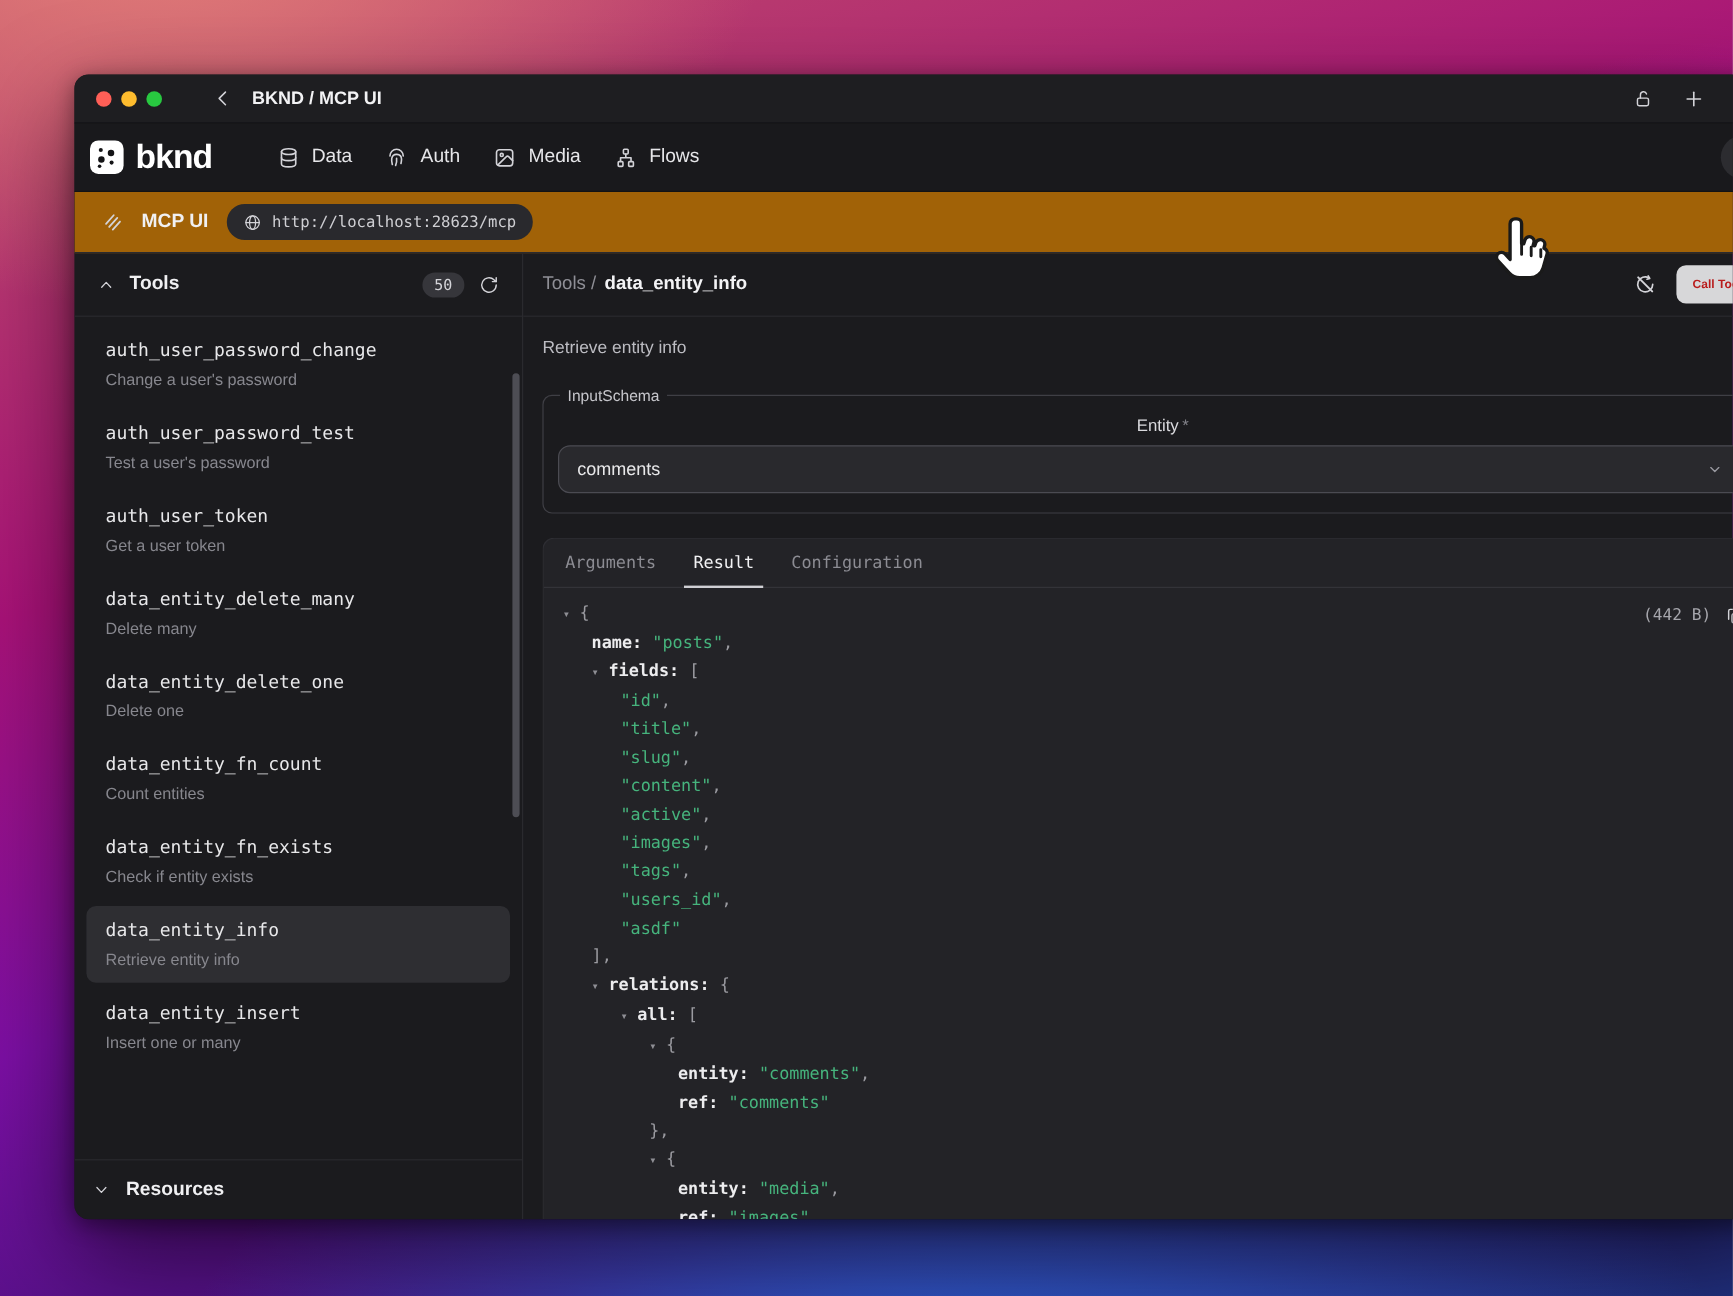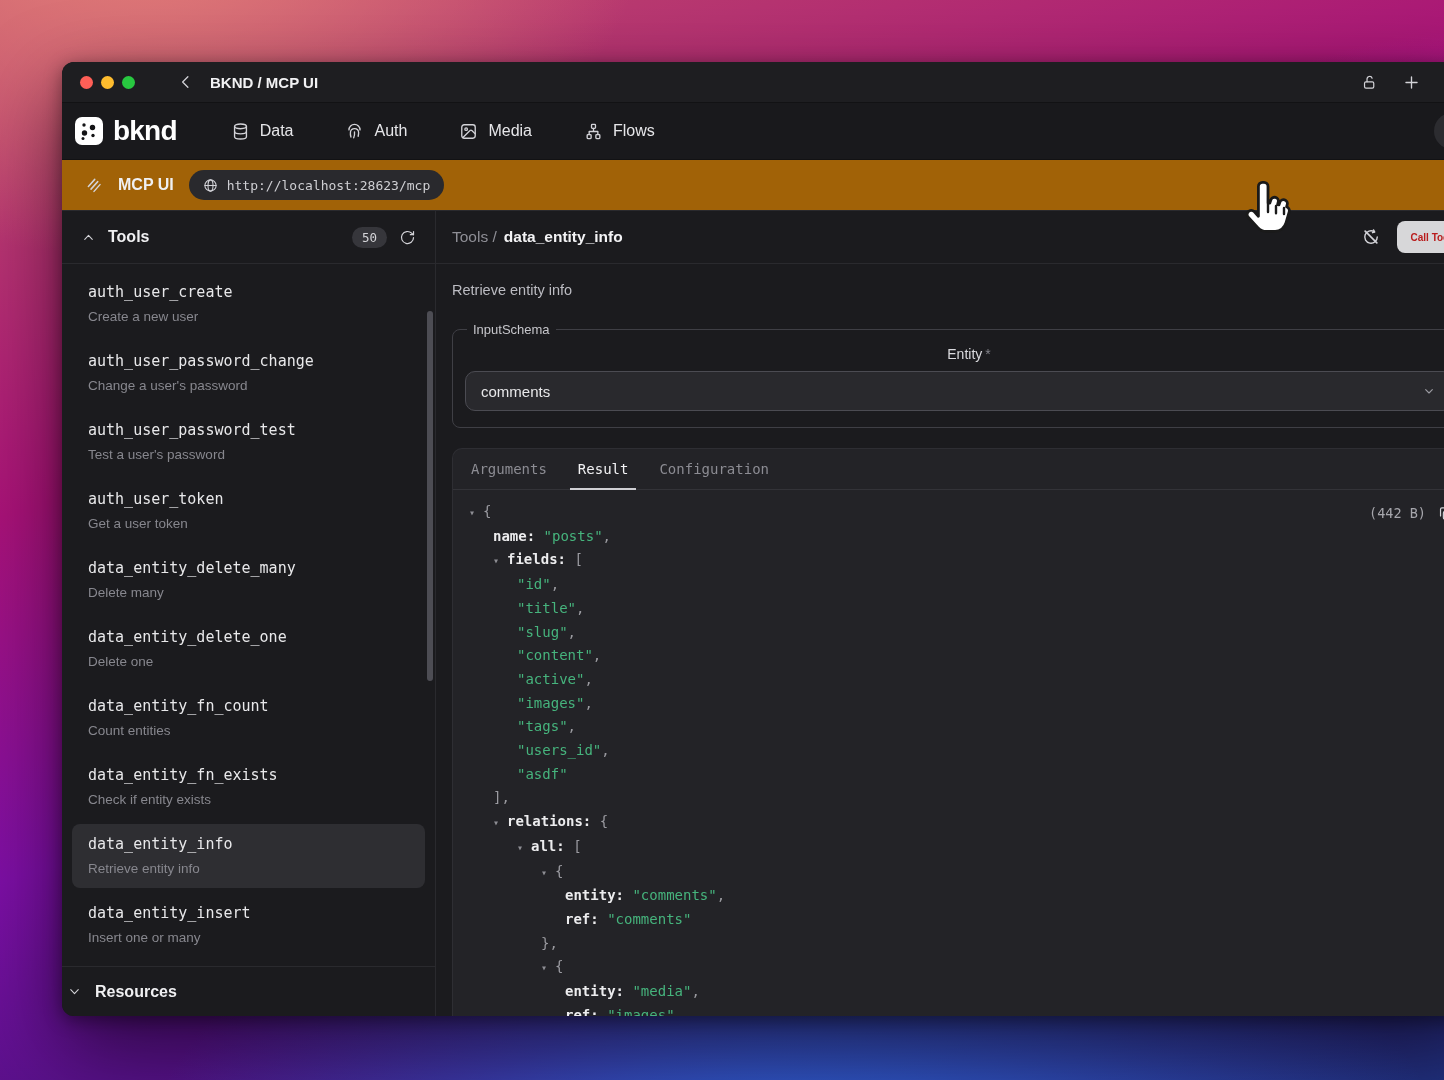--- a/index.html
+++ b/index.html
@@ -32,21 +32,21 @@
   .light.zoom{background:var(--zoomc,#28c840);}
   .back-btn{margin-left:42px; cursor:pointer;}
   .win-title{margin-left:15px; font-size:15px; font-weight:700; color:#f2f2f4;}
   .titlebar-right{margin-left:auto; display:flex; align-items:center; gap:24px;}
 
   
   .navbar{height:57px; flex:none; background:#19191c; border-bottom:1px solid #121214;
     display:flex; align-items:center; padding:0 12px;}
   .brand{display:flex; align-items:center; gap:9px; margin-right:54px;}
   .brand-word{font-size:28px; font-weight:700; letter-spacing:-0.8px; color:#ffffff;}
-  .nav-items{display:flex; align-items:center; gap:52px;}
+  .nav-items{display:flex; align-items:center; gap:28px;}
   .nav-item{display:flex; align-items:center; gap:10px; font-size:16px; color:#e6e6e9; cursor:pointer;}
   .avatar{margin-left:auto; width:36px; height:36px; border-radius:50%; background:#2c2c30;
     display:flex; align-items:center; justify-content:center; font-size:14px; font-weight:600; color:#c9c9ce; cursor:pointer;}
 
   
   .mcpbar{height:51px; flex:none; background:#a16207; border-bottom:1px solid #2a2a2e;
     display:flex; align-items:center; padding:0 23px; gap:15px;}
   .mcp-title{font-size:16px; font-weight:700; color:#f0f0f2;}
   .url-pill{display:flex; align-items:center; gap:9px; background:#29292d; border-radius:16px;
     height:30px; padding:0 14px; font-family:"DejaVu Sans Mono", monospace; font-size:13px; color:#cfcfd3; cursor:pointer;}
@@ -59,21 +59,21 @@
   .sidebar-header-title{font-size:16px; font-weight:700; color:#f0f0f2;}
   .badge{margin-left:auto; background:#36363b; border-radius:11px; padding:3px 10px;
     font-family:"DejaVu Sans Mono", monospace; font-size:12.5px; color:#d4d4d8;}
   .refresh-btn{cursor:pointer;}
   .tool-list{flex:1; padding:8px 10px; overflow:hidden;}
   .tool-item{padding:11px 16px; border-radius:8px; margin-bottom:5px; cursor:pointer;}
   .tool-item.selected{background:#2e2e32;}
   .tool-name{font-family:"DejaVu Sans Mono", monospace; font-size:15px; line-height:19px; color:#e8e8ea; margin-bottom:6px;}
   .tool-desc{font-size:13.5px; line-height:17px; color:#87878e;}
   .sidebar-footer{height:50px; flex:none; border-top:1px solid #2a2a2e; background:#1b1b1e;
-    display:flex; align-items:center; padding:0 5px; gap:13px;}
+    display:flex; align-items:center; padding:0 15px; gap:13px;}
   .sidebar-footer-title{font-size:16px; font-weight:700; color:#f0f0f2;}
   .sidebar-scrollbar{position:absolute; right:2px; top:100px; width:6px; height:370px; background:#4d4d54; border-radius:3px; cursor:grab;}
 
   .main{flex:1; display:flex; flex-direction:column; min-width:0;}
   .main-header{height:53px; flex:none; border-bottom:1px solid #2a2a2e; display:flex; align-items:center; padding:0 16px;}
   .breadcrumb{display:flex; align-items:flex-start; gap:7px; font-size:15.5px;}
   .crumb-root{color:#8f8f96;}
   .crumb-current{color:#f3f3f5; font-weight:700;}
   .header-actions{margin-left:auto; display:flex; align-items:center; gap:16px;}
   .call-tool-btn{height:32px; padding:0 14px; border-radius:8px; border:none;
@@ -228,24 +228,20 @@
         <span class="sidebar-header-title">Tools</span>
         <span class="badge">50</span>
         <span class="refresh-btn">
           <svg class="ic" width="17" height="17" viewBox="0 0 24 24">
               <path d="M20.5 12a8.5 8.5 0 1 1-2.6-6.1L20.5 8"></path>
               <polyline points="20.5 3.5 20.5 8 16 8"></polyline>
             </svg>
         </span>
       </div>
       <div class="tool-list">
-          <div class="tool-item">
-            <div class="tool-name">auth_user_create</div>
-            <div class="tool-desc">Create a new user</div>
-          </div>
           <div class="tool-item">
             <div class="tool-name">auth_user_password_change</div>
             <div class="tool-desc">Change a user's password</div>
           </div>
           <div class="tool-item">
             <div class="tool-name">auth_user_password_test</div>
             <div class="tool-desc">Test a user's password</div>
           </div>
           <div class="tool-item">
             <div class="tool-name">auth_user_token</div>

